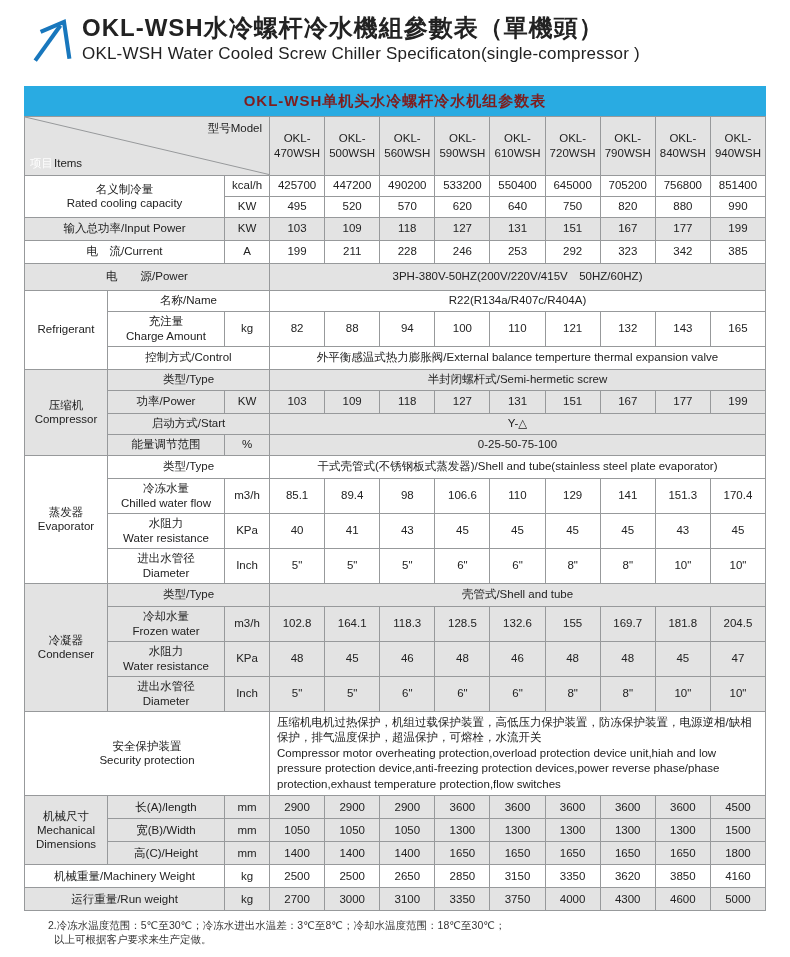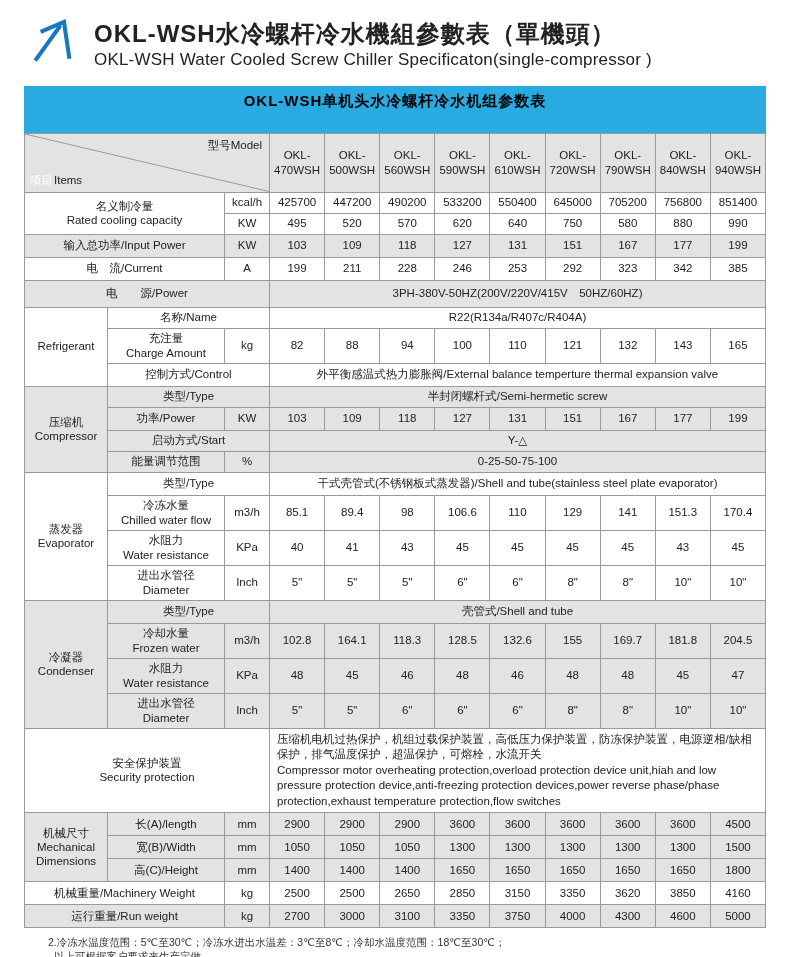--- a/index.html
+++ b/index.html
@@ -8,28 +8,28 @@
     --c-border:#97999b;
     --c-arrow:#1877bd;
   }
   html,body{margin:0;padding:0;}
   body{
     width:790px;height:957px;overflow:hidden;background:#fff;color:#222;
     font-family:"Liberation Sans","DejaVu Sans",sans-serif;
   }
   .page{padding:6px 24px 0 24px;}
   
-  .masthead{display:flex;align-items:flex-end;gap:12px;margin:2px 0 16px 4px;}
+  .masthead{display:flex;align-items:center;gap:0;margin:2px 0 16px 4px;}
   .logo{flex:0 0 auto;margin-top:4px;}
   .title-zh{font-size:24px;font-weight:bold;letter-spacing:1px;line-height:1.15;}
   .title-en{font-size:17px;line-height:1.2;margin-top:2px;letter-spacing:.2px;}
   
   .banner{
-    background:var(--c-banner);color:#000000;text-align:center;
-    font-size:15px;font-weight:bold;padding:6px 0 22px 0;letter-spacing:1px;
+    background:var(--c-banner);color:#7f1d1d;text-align:center;
+    font-size:15px;font-weight:bold;padding:6px 0 5px 0;letter-spacing:1px;
   }
   
   table.spec{border-collapse:collapse;width:742px;table-layout:fixed;}
   .spec td,.spec th{
     border:1px solid var(--c-border);
     text-align:center;vertical-align:middle;
     font-size:11.5px;font-weight:normal;line-height:1.25;
     padding:1px 2px;white-space:pre-line;overflow:hidden;color:#222;
   }
   .spec tr.g td,.spec tr.g th{background:var(--c-band);}
@@ -125,21 +125,21 @@
           <td>851400</td>
         </tr>
         <tr style="height: 21px;">
           <td>KW</td>
           <td>495</td>
           <td>520</td>
           <td>570</td>
           <td>620</td>
           <td>640</td>
           <td>750</td>
-          <td>580</td>
+          <td>820</td>
           <td>880</td>
           <td>990</td>
         </tr>
         <tr class="g" style="height: 23px;">
           <td colspan="2">输入总功率/Input Power</td>
           <td>KW</td>
           <td>103</td>
           <td>109</td>
           <td>118</td>
           <td>127</td>

